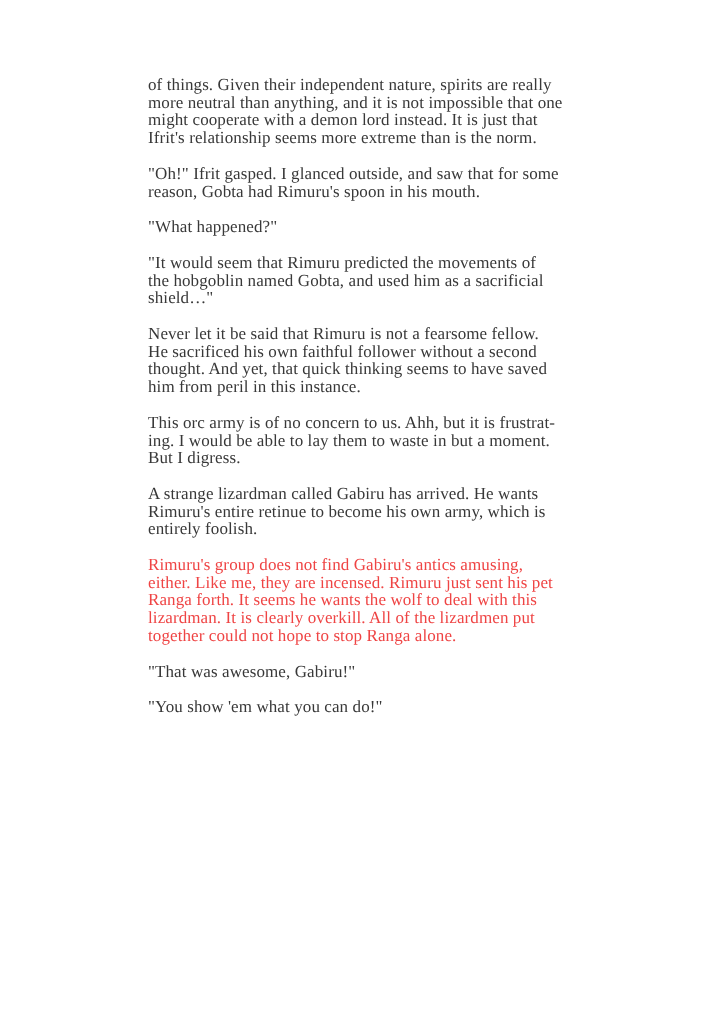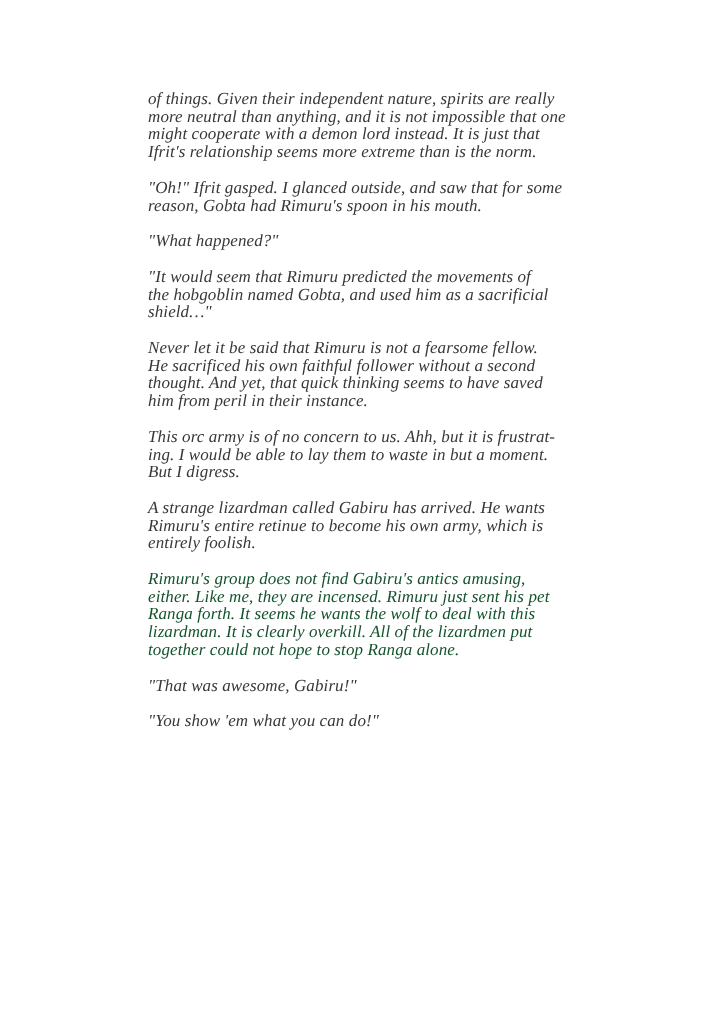--- a/index.html
+++ b/index.html
@@ -16,23 +16,22 @@
   .page {
     position: relative;
     width: 728px;
     height: 1036px;
     background: #ffffff;
     overflow: hidden;
   }
   .text-column {
     position: absolute;
     left: 148px;
-    top: 90px;
+    top: 76px;
     width: 452px;
-    font-style: italic;
   }
   .para {
     margin: 18px 0 0 0;
     font-size: 17px;
     line-height: 17.7px;
     letter-spacing: 0.1px;
     color: #383838;
     white-space: pre-line;
     text-rendering: geometricPrecision;
   }
@@ -61,28 +60,28 @@
 Ifrit's relationship seems more extreme than is the norm.</p>
     <p class="para" style="color: rgb(56, 56, 56);">"Oh!" Ifrit gasped. I glanced outside, and saw that for some
 reason, Gobta had Rimuru's spoon in his mouth.</p>
     <p class="para" style="color: rgb(56, 56, 56);">"What happened?"</p>
     <p class="para" style="color: rgb(56, 56, 56);">"It would seem that Rimuru predicted the movements of
 the hobgoblin named Gobta, and used him as a sacrificial
 shield…"</p>
     <p class="para" style="color: rgb(56, 56, 56);">Never let it be said that Rimuru is not a fearsome fellow.
 He sacrificed his own faithful follower without a second
 thought. And yet, that quick thinking seems to have saved
-him from peril in their instance.</p>
+him from peril in this instance.</p>
     <p class="para" style="color: rgb(56, 56, 56);">This orc army is of no concern to us. Ahh, but it is frustrat-
 ing. I would be able to lay them to waste in but a moment.
 But I digress.</p>
     <p class="para" style="color: rgb(56, 56, 56);">A strange lizardman called Gabiru has arrived. He wants
 Rimuru's entire retinue to become his own army, which is
 entirely foolish.</p>
-    <p class="para" style="color: #14532d;">Rimuru's group does not find Gabiru's antics amusing,
+    <p class="para" style="color: #ef4444;">Rimuru's group does not find Gabiru's antics amusing,
 either. Like me, they are incensed. Rimuru just sent his pet
 Ranga forth. It seems he wants the wolf to deal with this
 lizardman. It is clearly overkill. All of the lizardmen put
 together could not hope to stop Ranga alone.</p>
     <p class="para" style="color: rgb(56, 56, 56);">"That was awesome, Gabiru!"</p>
     <p class="para" style="color: rgb(56, 56, 56);">"You show 'em what you can do!"</p>
   </main>
 </div>
 
 </body></html>

